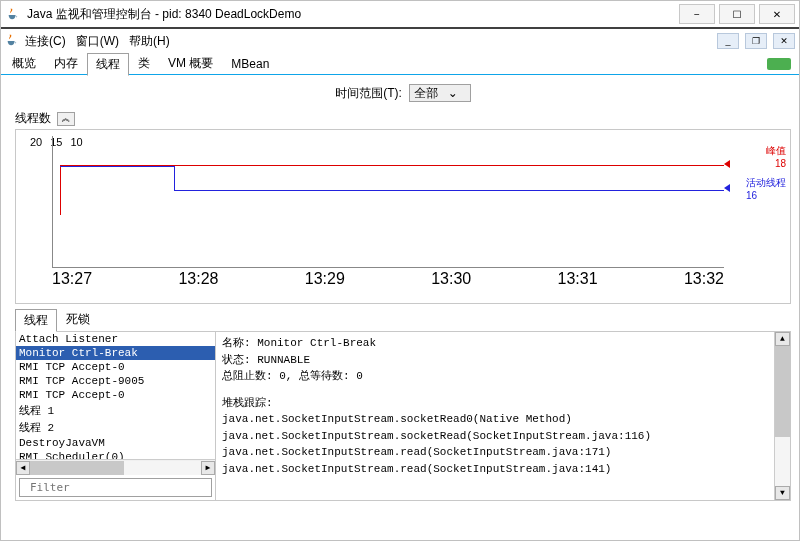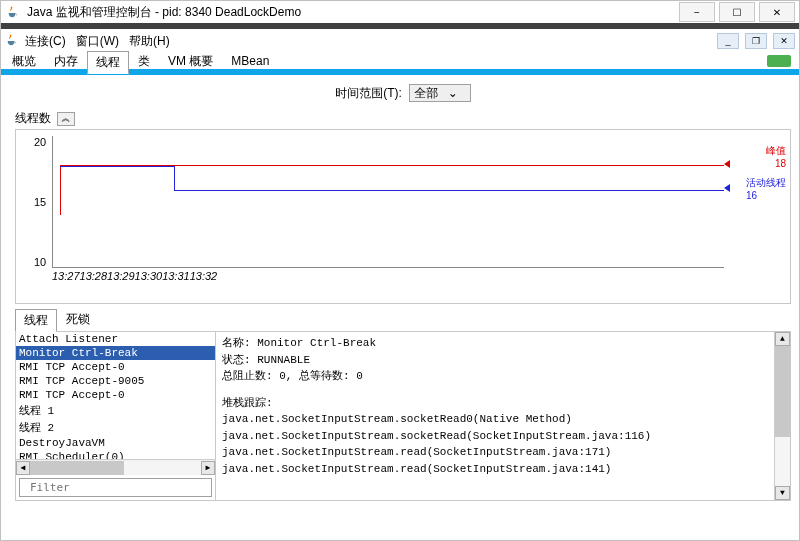--- a/index.html
+++ b/index.html
@@ -1,49 +1,49 @@
 <!DOCTYPE html>
 <html><head>
 <meta charset="utf-8">
 <style>
   * { box-sizing: border-box; margin: 0; padding: 0; }
   body { font-family: "Microsoft YaHei", SimSun, Arial, sans-serif; font-size: 12px; background: #fff; color: #000; width: 800px; height: 541px; overflow: hidden; position: relative; border: 1px solid #c0c0c0;}
   
   
-  .titlebar { display: flex; align-items: center; height: 28px; background: #fff; border-bottom: 6px solid #404040; padding: 0 4px; }
+  .titlebar { display: flex; align-items: center; height: 28px; background: #fff; border-bottom: 2px solid #404040; padding: 0 4px; }
   .titlebar .icon { width: 16px; height: 16px; margin-right: 6px; display:inline-flex; align-items:center; justify-content:center;}
   .titlebar .title { flex: 1; }
   .winbtns { display: flex; gap: 4px; }
   .winbtn { width: 36px; height: 20px; border: 1px solid #c8c8c8; background: #f5f5f5; display: flex; align-items: center; justify-content: center; font-size: 10px; }
   
   
   .menubar-row { display:flex; align-items:center; height:24px; padding:0 4px;}
   .menubar-row .menus { display:flex; gap:10px; margin-left:6px;}
   .inner-winbtns { margin-left:auto; display:flex; gap:6px;}
   .inner-winbtn { width:22px; height:16px; border:1px solid #b8c8dc; background:#e6eef8; display:flex; align-items:center; justify-content:center; font-size:9px;}
   
-  .tabs-row { display:flex; align-items:center; height:22px; border-bottom:6px solid #0ea5e9; padding:0 2px;}
+  .tabs-row { display:flex; align-items:center; height:22px; border-bottom:1px solid #0ea5e9; padding:0 2px;}
   .tab { padding:2px 8px; margin-right:0px; border:1px solid transparent; }
   .tab.active { border:1px solid #a0a0a0; border-bottom:1px solid #fff; background:#fff; position:relative; top:1px;}
   .green-plug { margin-left:auto; margin-right:6px; width:24px; height:12px; background:#4caf50; border-radius:2px;}
   
   .content { position:relative; padding: 4px 8px 8px 14px; height: calc(100% - 28px - 24px - 22px); }
   
   .time-range-row { text-align:center; padding: 6px 0 8px 0;}
   .time-range-row label { margin-right:4px;}
   .time-range-select { border:1px solid #a0a0a0; background:#efefef; padding:1px 12px 1px 4px; position:relative;}
   
   .section-header { display:flex; align-items:center; gap:6px; margin-bottom:2px;}
   .collapse-btn { border:1px solid #a0a0a0; width:18px; height:14px; display:flex; align-items:center; justify-content:center; font-size:9px; background:#f0f0f0;}
   
   .chart-box { border:1px solid #c8c8c8; height:175px; padding:6px 6px 4px 6px; position:relative; margin-bottom:4px;}
   .chart-area { position:relative; height:150px; margin-left:30px; margin-right:60px;}
-  .y-axis { position:absolute; left:-22px; top:0; bottom:18px; display:flex; flex-direction:column; justify-content:space-between; font-size:11px; text-align:center; width:20px;gap:8px;}
+  .y-axis { position:absolute; left:-22px; top:0; bottom:18px; display:flex; flex-direction:row; justify-content:space-between; font-size:11px; text-align:left; width:20px;gap:8px;}
   .plot { position:absolute; left:0; right:0; top:0; bottom:18px; border-left:1px solid #888; border-bottom:1px solid #888;}
-  .x-ticks { position:absolute; left:0; right:0; bottom:0; height:16px; display:flex; justify-content:flex-start; font-size:11px;font-style:italic;}
+  .x-ticks { position:absolute; left:0; right:0; bottom:0; height:16px; display:flex; justify-content:space-between; font-size:16px;}
   .legend { position:absolute; right:4px; top:14px; font-size:10px; line-height:1.3;}
   .legend .peak { color:#d00; text-align:right;}
   .legend .live { color:#22d; text-align:left; margin-top:6px;}
   .line-red { position:absolute; height:0; border-top:1px solid #d00;}
   .line-blue { position:absolute; height:0; border-top:1px solid #22d;}
   .line-blue-v { position:absolute; width:0; border-left:1px solid #22d;}
   .tri { position:absolute; width:0; height:0; border-top:4px solid transparent; border-bottom:4px solid transparent;}
   
   .lower-tabs { display:flex; margin-top:4px; margin-bottom:0;}
   .lower-tabs .tab { font-size:12px;}

